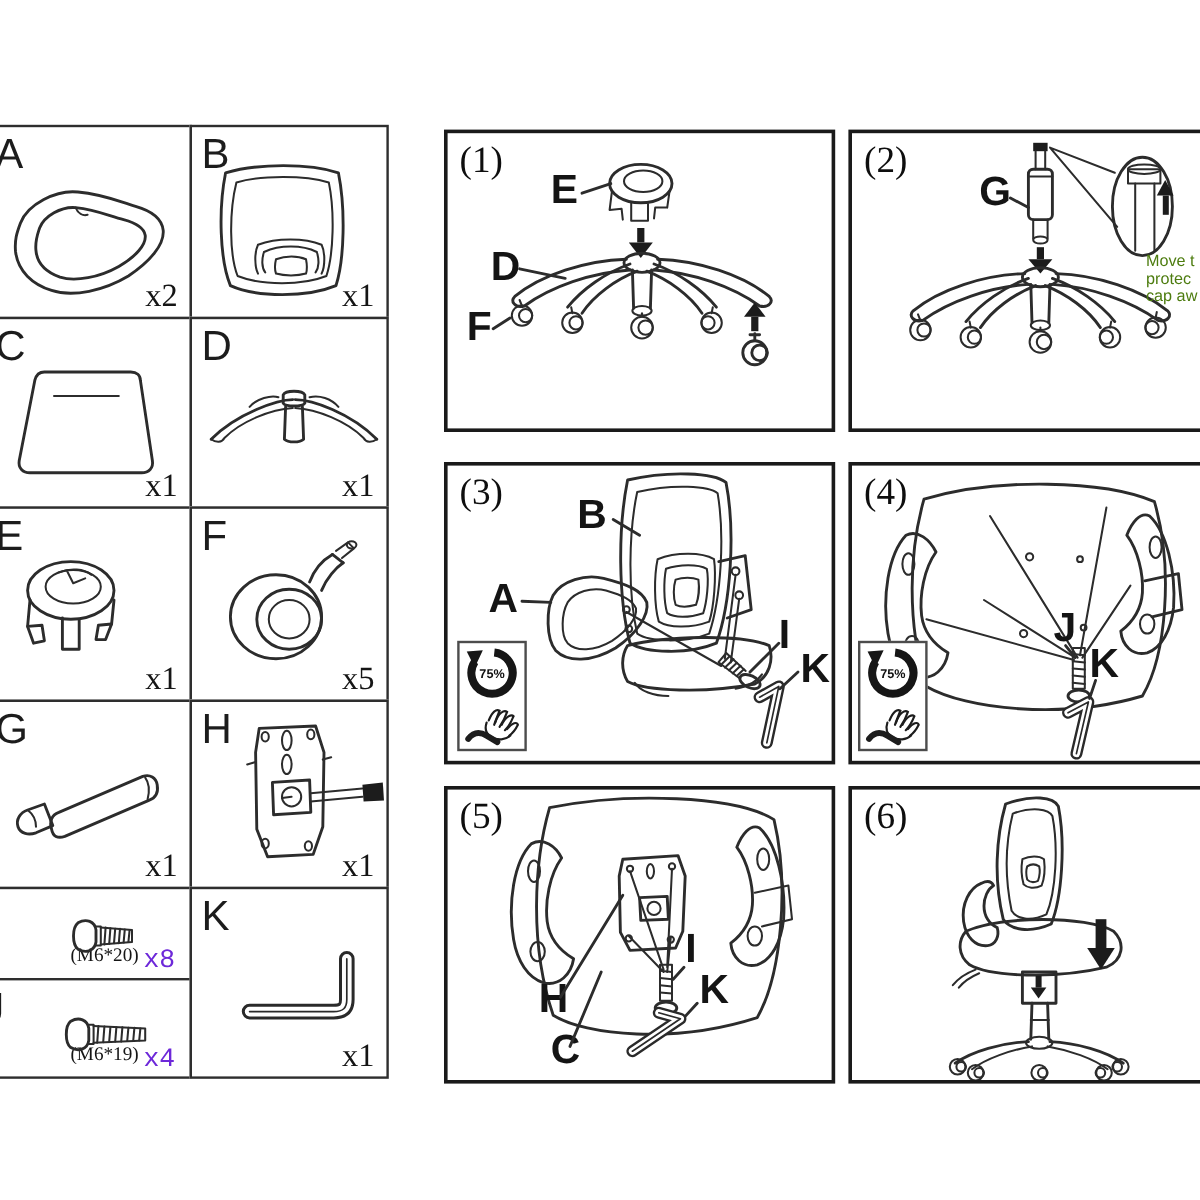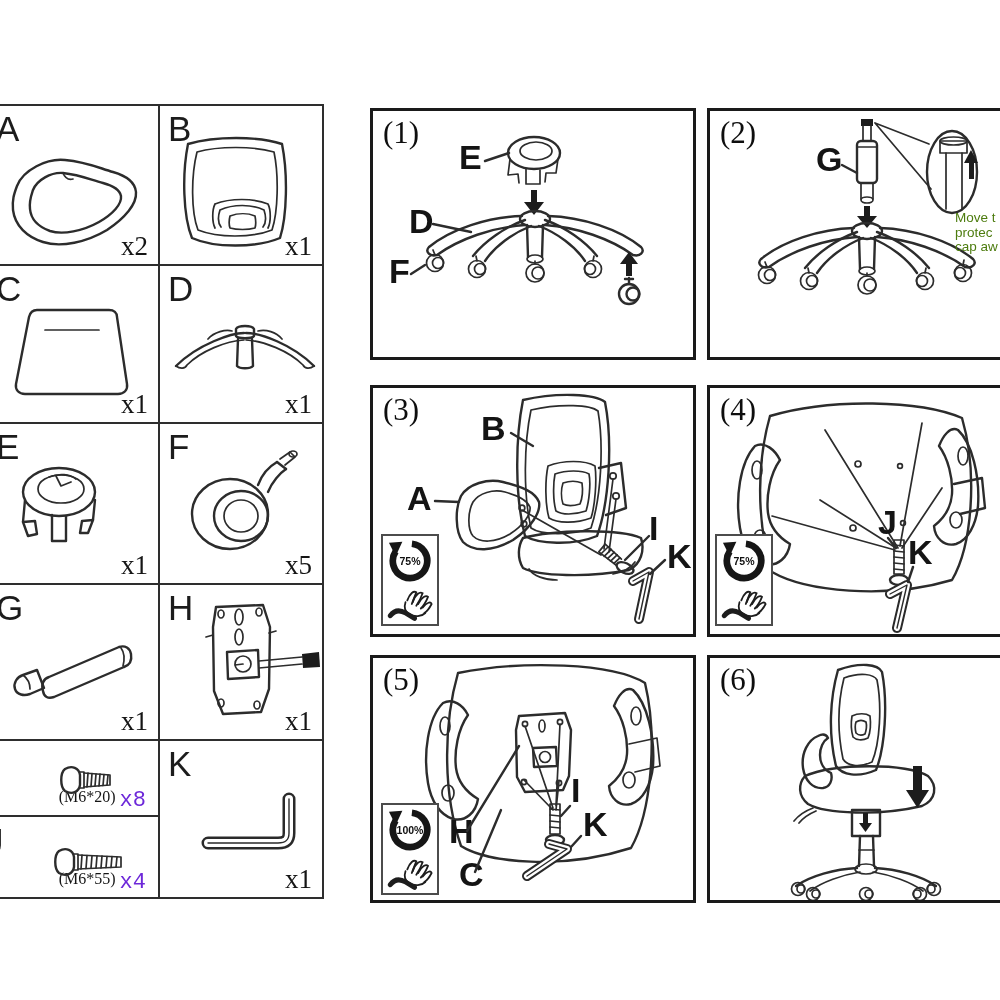--- a/index.html
+++ b/index.html
@@ -152,21 +152,21 @@
 
 <div class="cell" style="left:-45px;top:815px;width:205px;height:84px">
   <div class="letter" style="left:29px;top:6px">J</div>
   <svg class="cellart" style="left:90px;top:26px" width="80" height="38" viewBox="0 0 80 38">
     <path class="ln" d="M12,8 C19,4 26,7 27,14 L27,24 C26,31 19,34 12,30 C7,26 7,12 12,8 Z"></path>
     <path class="ln2" d="M27,11 L31,11 L31,27 L27,27"></path>
     <path class="ln2" d="M31,12 L74,14 M31,26 L74,24 M74,14 L74,24"></path>
     <path class="ln2" d="M35,12 L34,26 M40,12.5 L39,25.5 M45,13 L44,25 M50,13 L49,25 M55,13 L54,25 M60,13.5 L59,24.5 M65,13.5 L64,24.5 M70,14 L69,24"></path>
   </svg>
   <div class="screwline">
-    <span class="spec">(M6*55)</span>
+    <span class="spec">(M6*19)</span>
     <span class="q">x4</span>
   </div>
 </div>
 
 <div class="cell" style="left:158px;top:739px;width:166px;height:160px">
   <div class="letter" style="left:8px;top:5px">K</div>
   <svg class="cellart" style="left:36px;top:46px" width="110" height="72" viewBox="0 0 110 72">
     <path class="tube" d="M12,56 L82,56 C90,56 93,53 93,46 L93,12"></path>
     <path class="tubein" d="M12,56 L82,56 C90,56 93,53 93,46 L93,12"></path>
     <path class="tubemid" d="M12,56 L82,56 C90,56 93,53 93,46 L93,12"></path>
@@ -450,37 +450,20 @@
 
     <text class="plbl" x="76" y="185">H</text>
     <path class="ln" d="M94,173 L146,88"></path>
     <text class="plbl" x="86" y="228">C</text>
     <path class="ln" d="M102,214 L128,152"></path>
     <text class="plbl" x="198" y="144">I</text>
     <path class="ln" d="M197,148 L188,158"></path>
     <text class="plbl" x="210" y="178">K</text>
     <path class="ln" d="M208,178 L198,189"></path>
   </svg>
-  <div class="inset" style="left:8px;top:145px">
-    <svg width="44" height="44" viewBox="0 0 46 46">
-      <path d="M25,5 A18,18 0 1 1 8,13" stroke="#161616" stroke-width="7" fill="none"></path>
-      <polygon points="1,4 15,3 8,18" fill="#161616"></polygon>
-      <text class="pct" x="23" y="27" text-anchor="middle">100%</text>
-    </svg>
-    <svg width="50" height="36" viewBox="0 0 54 40">
-      <path d="M5,33 Q12,24 22,30 L32,36" stroke="#1d1d1d" stroke-width="5.5" fill="none" stroke-linecap="round"></path>
-      <g stroke="#1d1d1d" stroke-width="2" fill="none" stroke-linecap="round">
-        <path d="M24,16 C27,8 31,5 34,7 C32,12 30,17 29,20"></path>
-        <path d="M30,18 C33,9 38,6 41,8 C39,14 36,19 34,22"></path>
-        <path d="M36,20 C40,12 45,10 47,12 C45,17 42,22 39,25"></path>
-        <path d="M41,24 C46,18 50,17 51,20 C49,24 46,28 43,30"></path>
-        <path d="M22,18 C20,24 21,28 26,31 C32,35 40,34 44,30"></path>
-      </g>
-    </svg>
-  </div>
 </div>
 
 <div class="panel" style="left:707px;top:655px;width:313px;height:248px">
   <div class="stepnum">(6)</div>
   <svg class="art" width="307" height="242" viewBox="0 0 307 242">
 
     <path class="ln" d="M128,12 C150,4 168,6 172,14 C178,45 175,90 166,112 C148,120 132,117 126,108 C118,75 120,40 128,12 Z"></path>
     <path class="ln2" d="M134,20 C150,14 164,16 167,22 C172,48 170,85 162,104 C149,110 137,108 133,101 C127,72 128,44 134,20 Z"></path>
     <path class="ln2" d="M142,58 C148,55 156,55 160,58 C161,66 160,75 158,80 C152,83 146,82 143,79 C141,72 141,64 142,58 Z"></path>
     <path class="ln2" d="M146,64 C149,62 153,62 156,64 C157,68 156,73 155,76 C151,78 148,77 146,75 C145,71 145,67 146,64 Z"></path>

